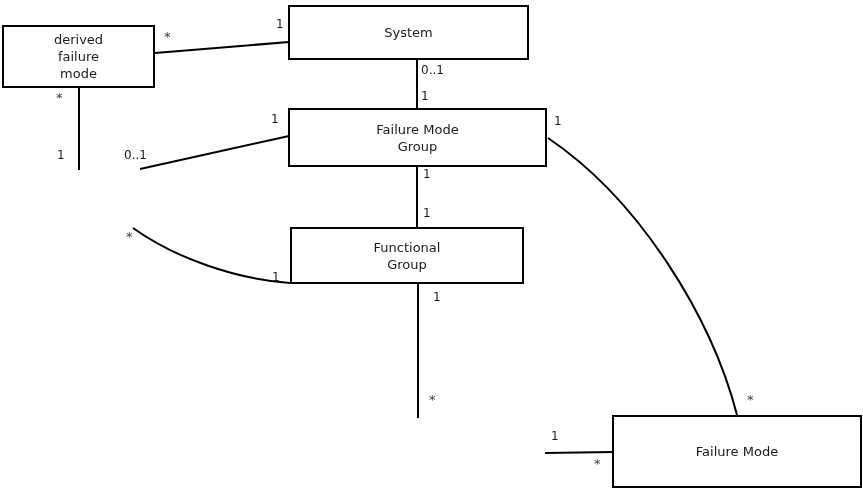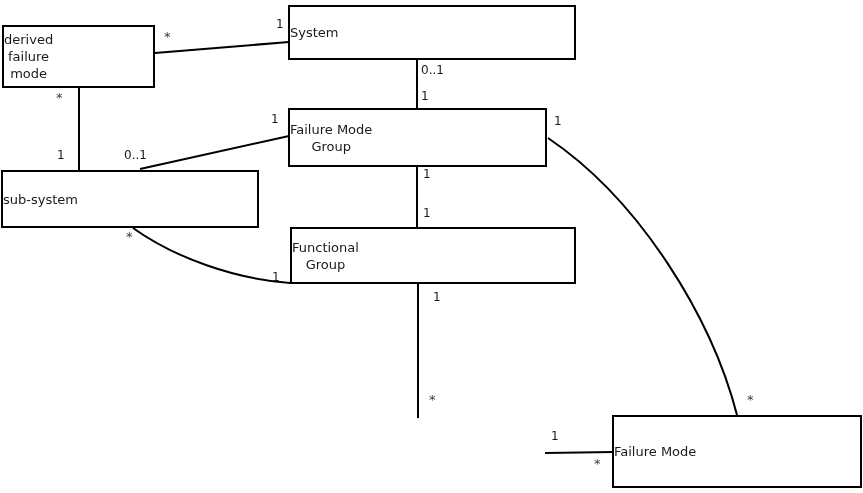--- a/index.html
+++ b/index.html
@@ -24,21 +24,21 @@
     width: 863px;
     height: 493px;
   }
   .uml-box {
     position: absolute;
     box-sizing: border-box;
     border: 2px solid #000000;
     background: #ffffff;
     display: flex;
     align-items: center;
-    justify-content: flex-start;
+    justify-content: center;
     text-align: center;
     color: #1a1a1a;
     font-size: 13px;
     line-height: 17px;
     z-index: 2;
   }
   .uml-box .label {
     display: block;
     white-space: pre-line;
   }
@@ -80,34 +80,31 @@
 
     <path d="M 548 138 C 640 200, 712 318, 737 415" fill="none" stroke="#000000" stroke-width="2"></path>
   </svg>
 
   <div class="uml-box" style="left:2px; top:25px; width:153px; height:63px;">
     <span class="label">derived
 failure
 mode</span>
   </div>
 
-  <div class="uml-box" style="left:288px; top:5px; width:288px; height:55px;">
+  <div class="uml-box" style="left:288px; top:5px; width:241px; height:55px;">
     <span class="label">System</span>
   </div>
 
   <div class="uml-box" style="left:288px; top:108px; width:259px; height:59px;">
     <span class="label">Failure Mode
 Group</span>
   </div>
 
-  <div class="uml-box" style="left:1px; top:170px; width:258px; height:58px;">
-    <span class="label">sub-system</span>
-  </div>
 
-  <div class="uml-box" style="left:290px; top:227px; width:286px; height:57px;">
+  <div class="uml-box" style="left:290px; top:227px; width:234px; height:57px;">
     <span class="label">Functional
 Group</span>
   </div>
 
 
   <div class="uml-box" style="left:612px; top:415px; width:250px; height:73px;">
     <span class="label">Failure Mode</span>
   </div>
 
   <div id="multiplicities">

